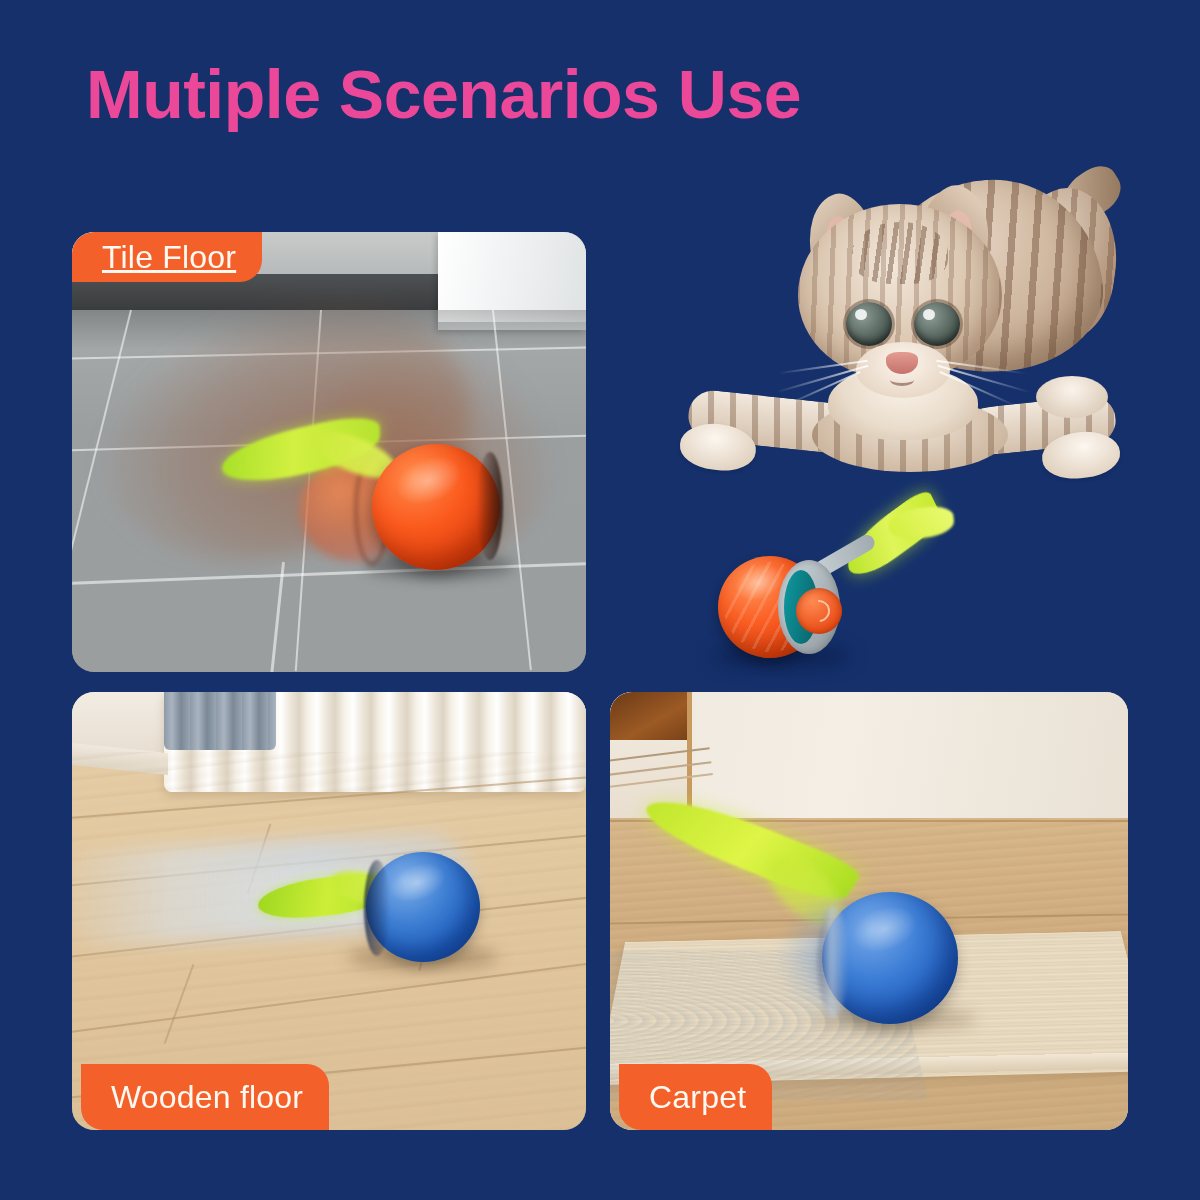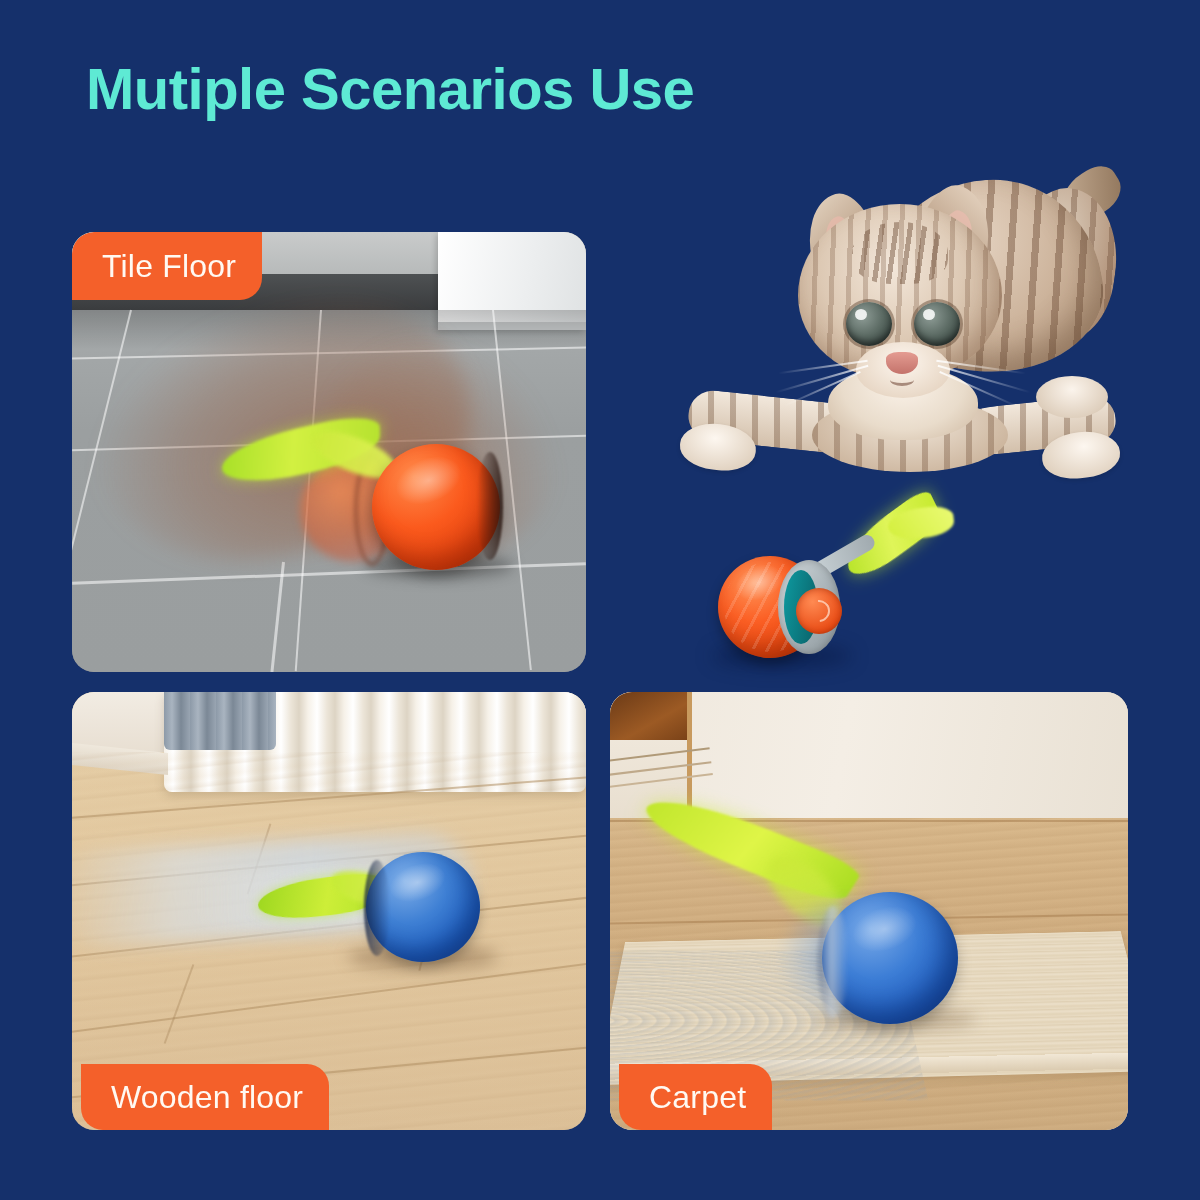--- a/index.html
+++ b/index.html
@@ -7,23 +7,23 @@
   body {
     background:#15306b;
     font-family:"Liberation Sans", sans-serif;
     position:relative;
   }
 
   
   .page-title{
     position:absolute;
     left:86px; top:55px;
-    font-size:58px;
+    font-size:68px;
     font-weight:bold;
-    color:#5eead4;
+    color:#ec4899;
     letter-spacing:-0.5px;
     white-space:nowrap;
   }
 
   
   .panel{
     position:absolute;
     border-radius:22px;
     overflow:hidden;
     background:#888;
@@ -42,21 +42,22 @@
     letter-spacing:0.2px;
     display:flex;
     align-items:center;
     white-space:nowrap;
     z-index:12;
   }
   .badge-tl{ 
     border-radius:22px 0 22px 0;
     left:0; top:0;
     padding:0 26px 0 30px;
-    height:68px;
+    height:50px;
+    text-decoration:underline;
   }
   .badge-bl{ 
     border-radius:0 22px 0 22px;
     left:9px; bottom:0;
     padding:0 26px 0 30px;
     height:66px;
   }
 
   
   

